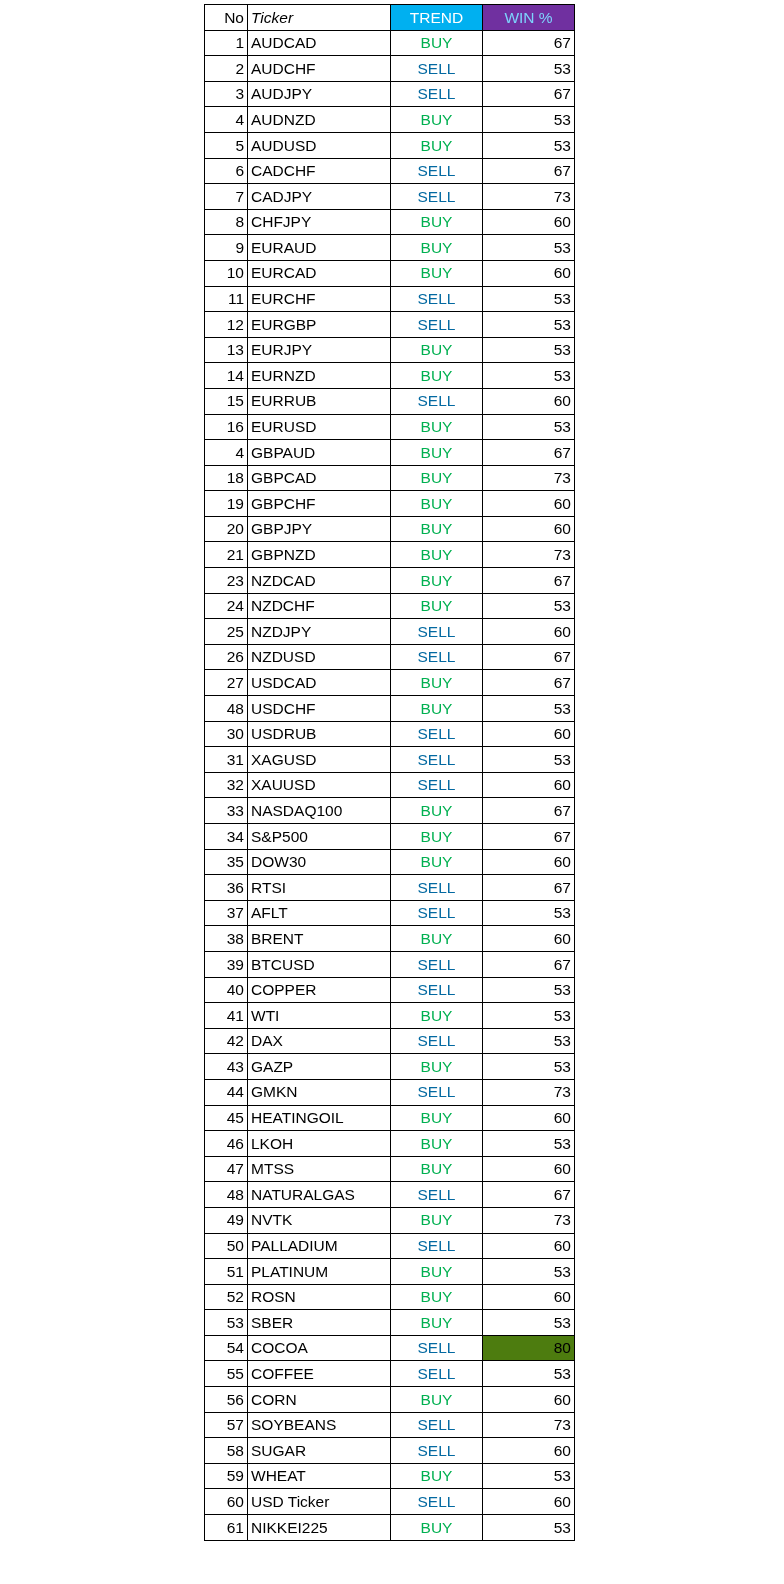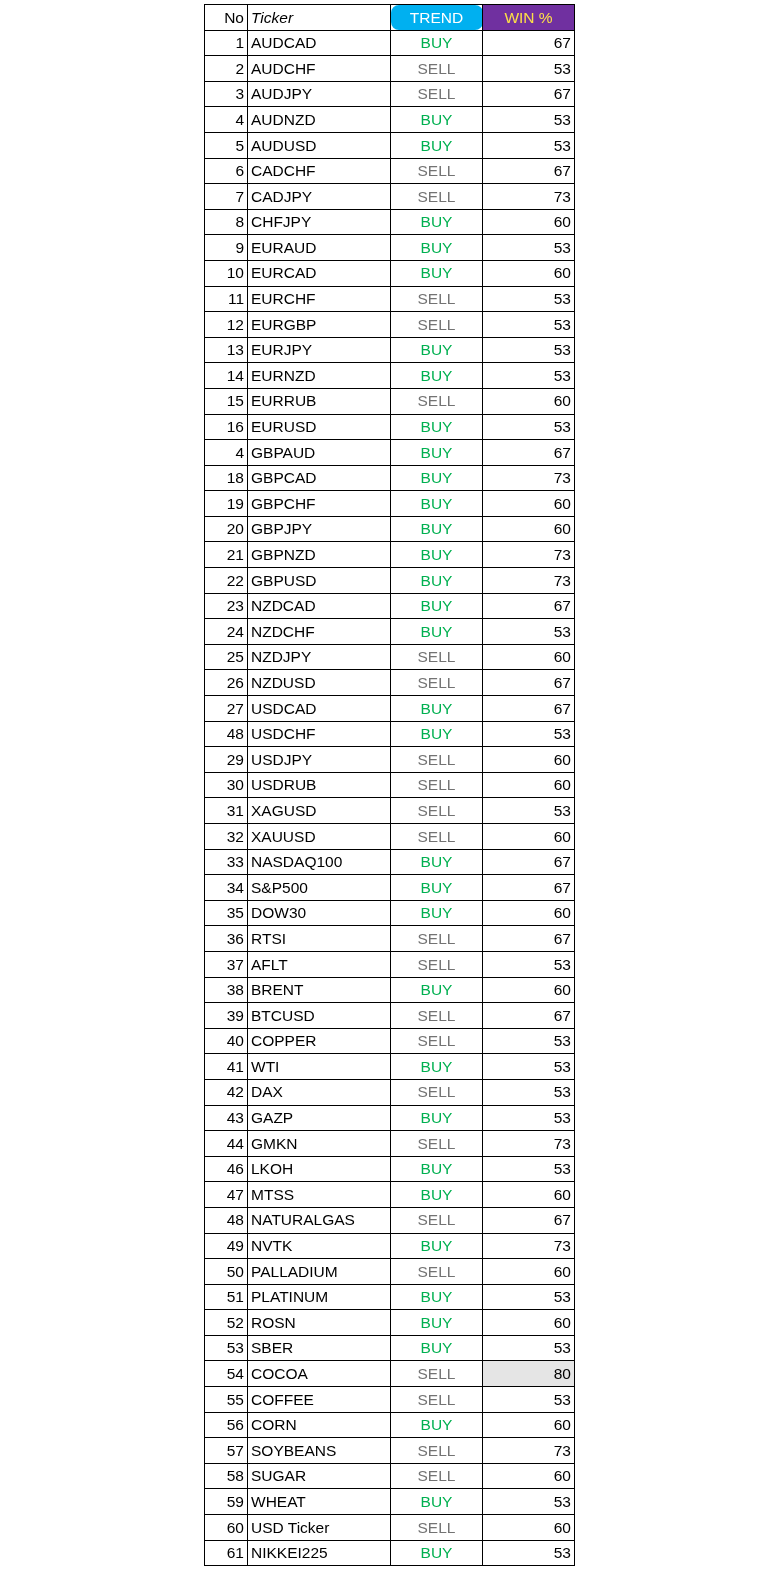--- a/index.html
+++ b/index.html
@@ -48,49 +48,48 @@
     text-align: left;
     background: #ffffff;
     color: #000000;
     font-style: italic;
   }
   th.h-trend {
     text-align: center;
     background: #00b0f0;
     color: #ffffff;
     font-weight: bold;
-    border-radius: 8px;
   }
   th.h-win {
     text-align: center;
     background: #7030a0;
-    color: #fde047;
+    color: #7dd3fc;
     font-weight: bold;
   }
   td.no {
     text-align: right;
     color: #000000;
   }
   td.tick {
     text-align: left;
     color: #000000;
   }
   td.trend {
     text-align: center;
     font-weight: bold;
   }
   td.trend.buy  { color: #00b050; }
-  td.trend.sell { color: #737373; margin-left: 28px; }
+  td.trend.sell { color: #0369a1; margin-left: 28px; }
   td.win {
     text-align: right;
     color: #000000;
     padding-right: 5px;
   }
   td.win.hl {
-    background: #e5e5e5;
+    background: #4d7c0f;
   }
 </style>
 </head>
 <body>
 
 <div class="sheet">
   <table class="grid">
     <colgroup>
       <col class="c-no">
       <col class="c-tick">
@@ -226,26 +225,20 @@
           <td class="trend buy">BUY</td>
           <td class="win">60</td>
         </tr>
         <tr>
           <td class="no">21</td>
           <td class="tick">GBPNZD</td>
           <td class="trend buy">BUY</td>
           <td class="win">73</td>
         </tr>
         <tr>
-          <td class="no">22</td>
-          <td class="tick">GBPUSD</td>
-          <td class="trend buy">BUY</td>
-          <td class="win">73</td>
-        </tr>
-        <tr>
           <td class="no">23</td>
           <td class="tick">NZDCAD</td>
           <td class="trend buy">BUY</td>
           <td class="win">67</td>
         </tr>
         <tr>
           <td class="no">24</td>
           <td class="tick">NZDCHF</td>
           <td class="trend buy">BUY</td>
           <td class="win">53</td>
@@ -268,26 +261,20 @@
           <td class="trend buy">BUY</td>
           <td class="win">67</td>
         </tr>
         <tr>
           <td class="no">48</td>
           <td class="tick">USDCHF</td>
           <td class="trend buy">BUY</td>
           <td class="win">53</td>
         </tr>
         <tr>
-          <td class="no">29</td>
-          <td class="tick">USDJPY</td>
-          <td class="trend sell">SELL</td>
-          <td class="win">60</td>
-        </tr>
-        <tr>
           <td class="no">30</td>
           <td class="tick">USDRUB</td>
           <td class="trend sell">SELL</td>
           <td class="win">60</td>
         </tr>
         <tr>
           <td class="no">31</td>
           <td class="tick">XAGUSD</td>
           <td class="trend sell">SELL</td>
           <td class="win">53</td>
@@ -362,20 +349,26 @@
           <td class="no">43</td>
           <td class="tick">GAZP</td>
           <td class="trend buy">BUY</td>
           <td class="win">53</td>
         </tr>
         <tr>
           <td class="no">44</td>
           <td class="tick">GMKN</td>
           <td class="trend sell">SELL</td>
           <td class="win">73</td>
+        </tr>
+        <tr>
+          <td class="no">45</td>
+          <td class="tick">HEATINGOIL</td>
+          <td class="trend buy">BUY</td>
+          <td class="win">60</td>
         </tr>
         <tr>
           <td class="no">46</td>
           <td class="tick">LKOH</td>
           <td class="trend buy">BUY</td>
           <td class="win">53</td>
         </tr>
         <tr>
           <td class="no">47</td>
           <td class="tick">MTSS</td>

